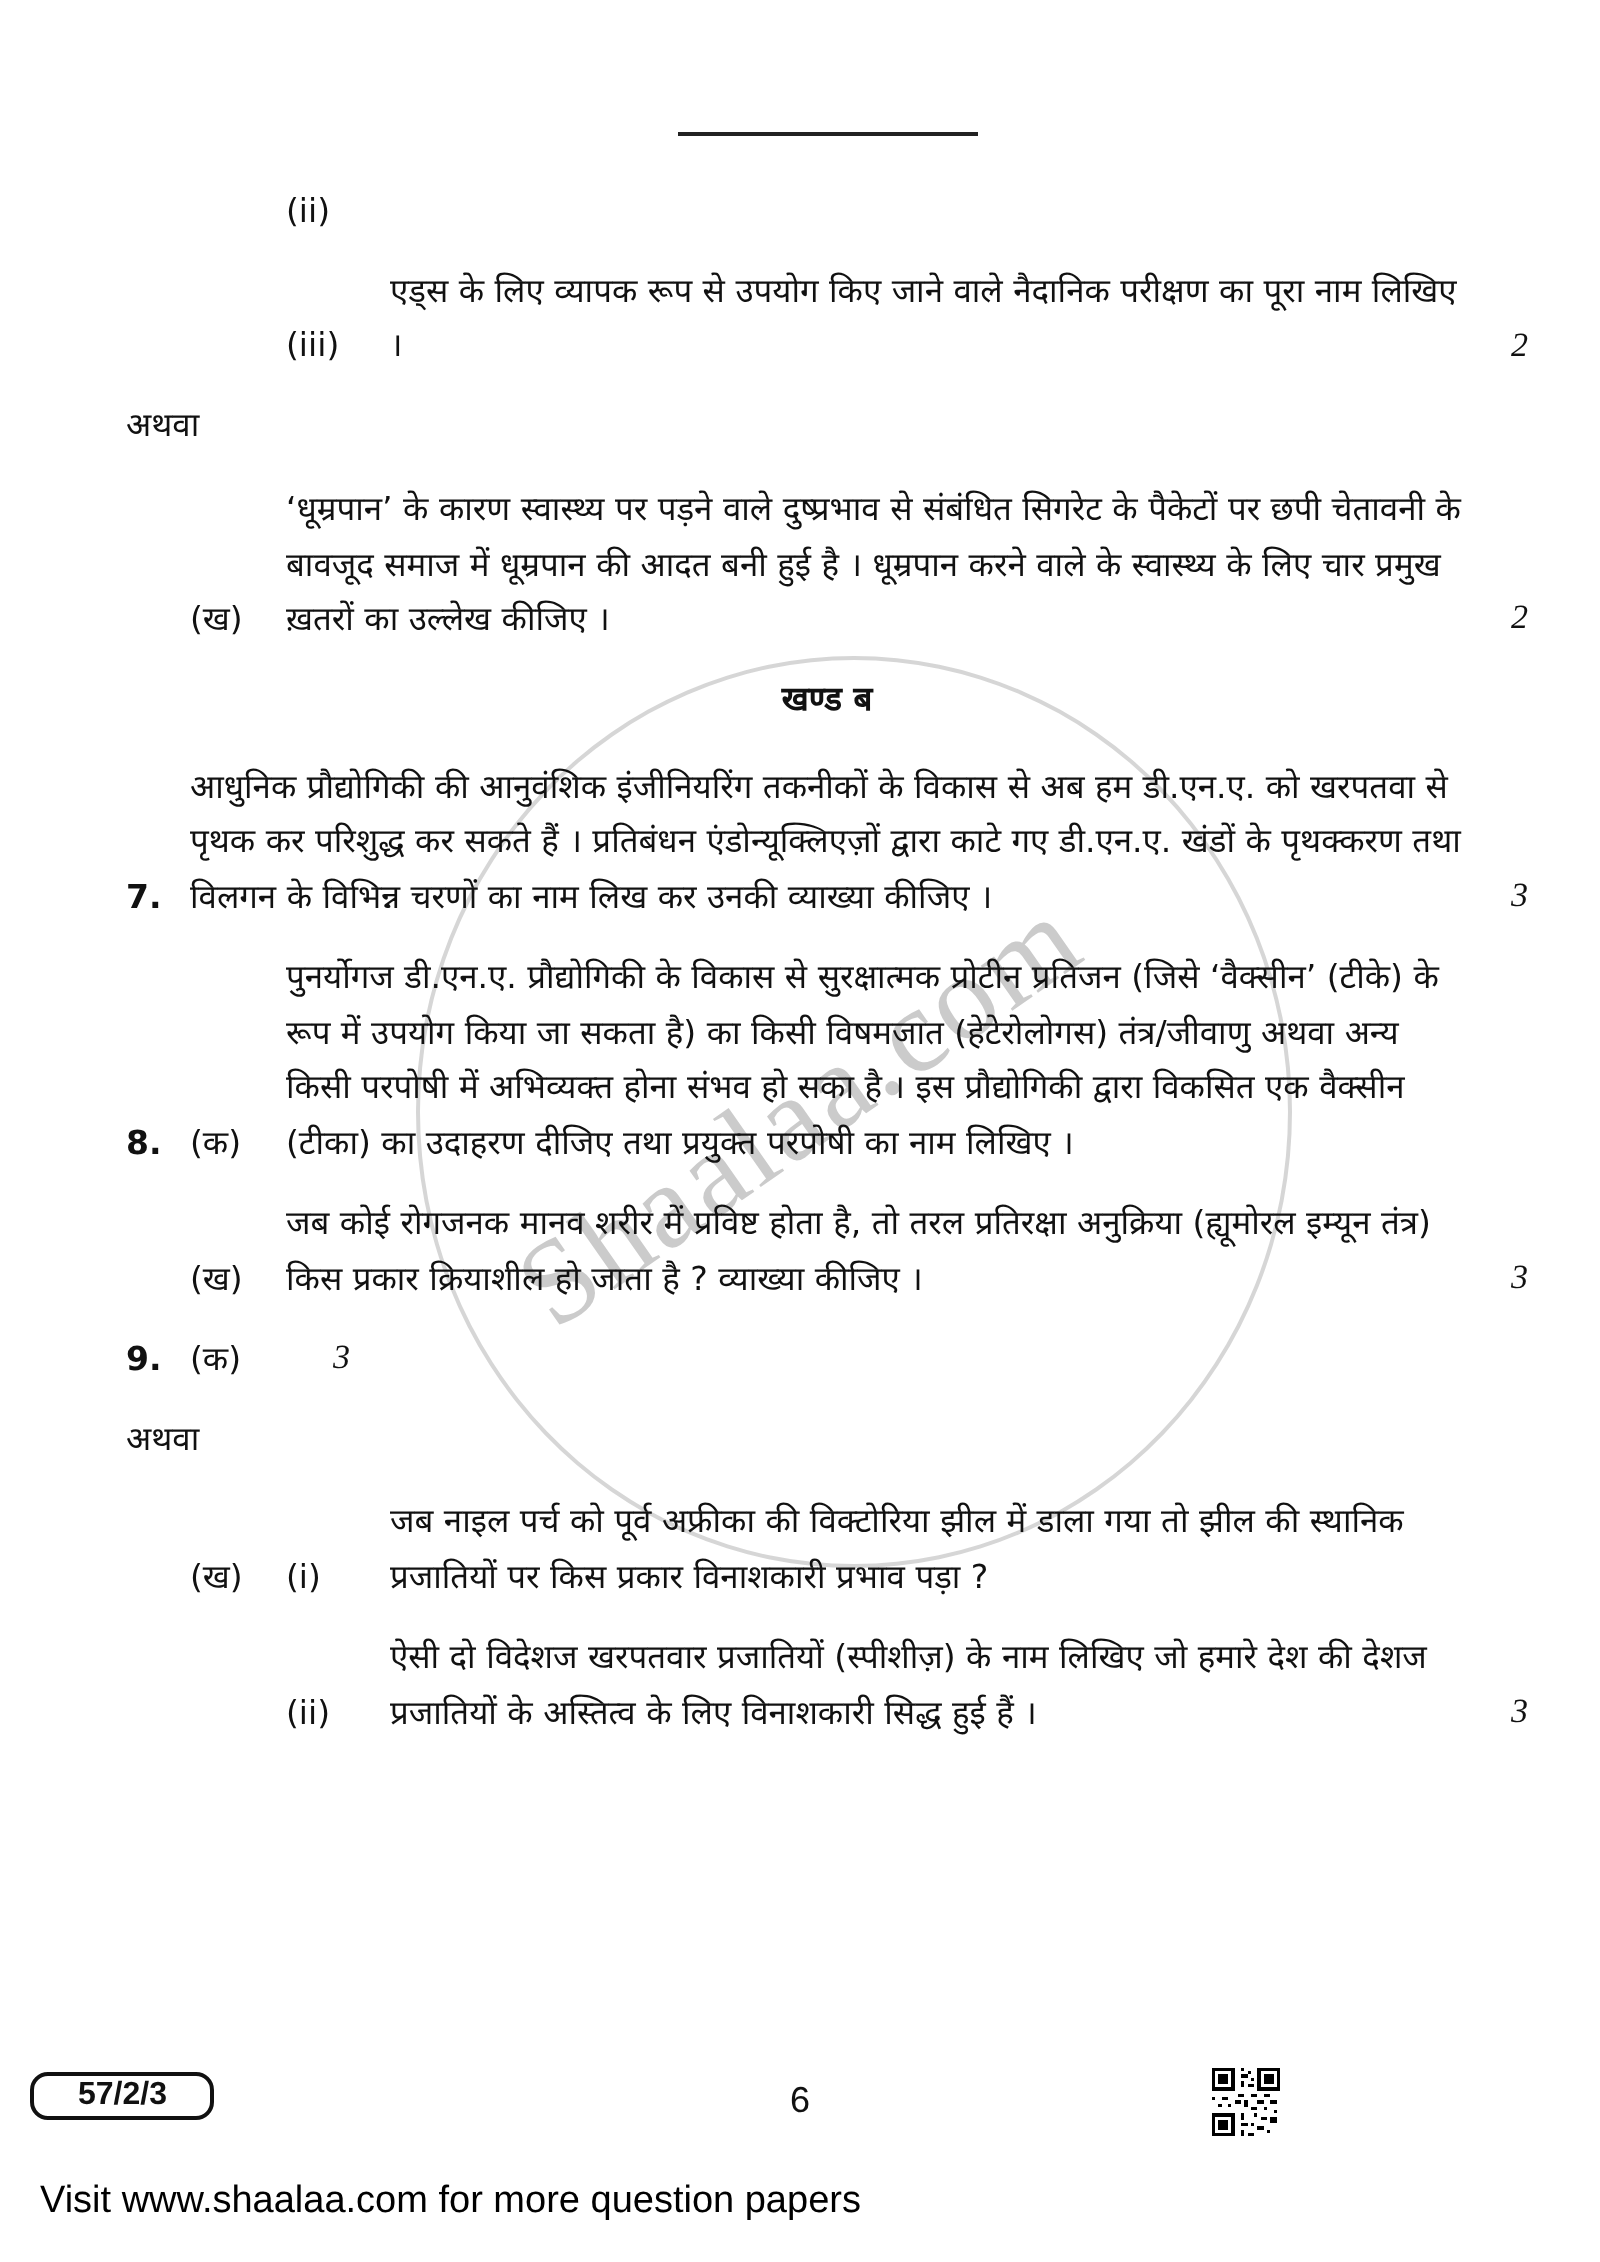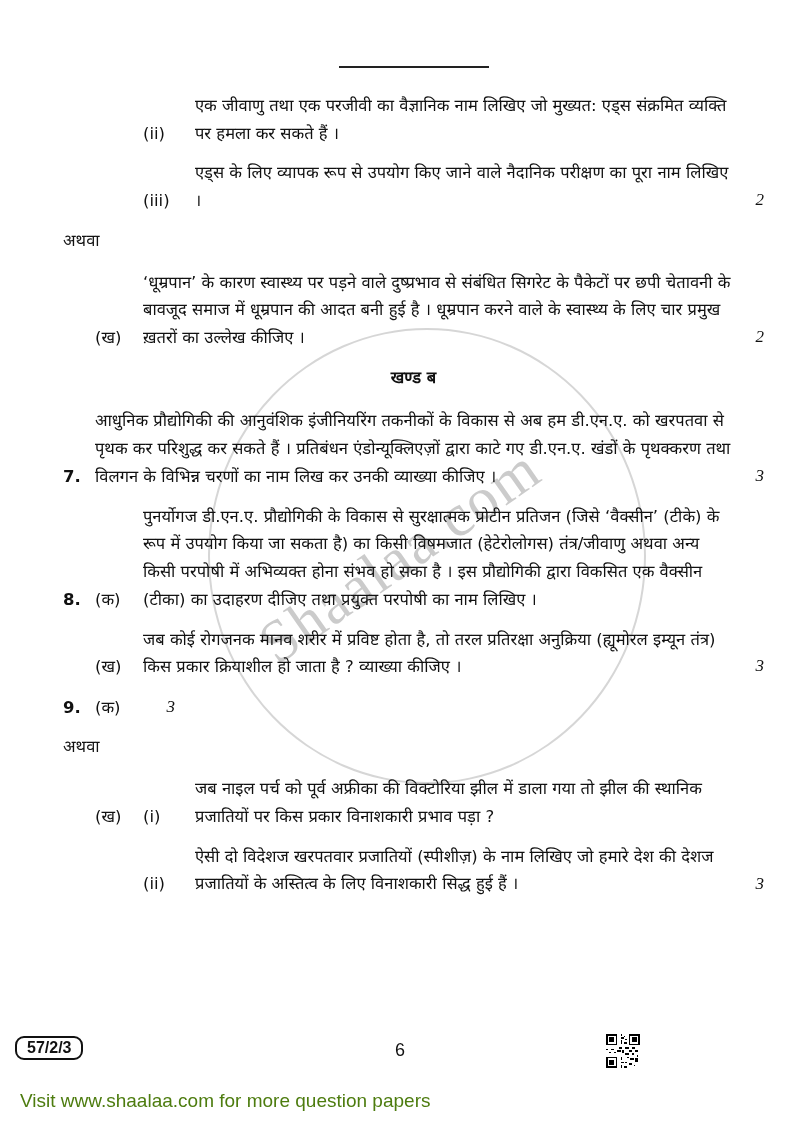--- a/index.html
+++ b/index.html
@@ -43,31 +43,31 @@
     align-self:flex-end;
     font-family:"Liberation Serif",serif;font-style:italic;font-size:17px;
   }
   .center-row{text-align:left;font-weight:400;margin:6px 0 14px 0;}
   .section-row{text-align:center;font-weight:700;margin:10px 0 16px 0;}
   
   .footer-row{position:absolute;left:0;right:0;top:1034px;height:36px;z-index:2;}
   .paper-code{
     position:absolute;left:15px;top:2px;
     border:2px solid #111;border-radius:9px;
-    padding:1px 10px;font-weight:700;font-size:16px;
+    padding:1px 22px;font-weight:700;font-size:16px;
     font-family:"Liberation Sans",sans-serif;
   }
   .page-number{
     position:absolute;left:0;right:0;text-align:center;top:6px;
     font-size:18px;font-family:"Liberation Sans",sans-serif;
   }
   .qr{position:absolute;left:606px;top:0;}
   .visit-line{
     position:absolute;left:20px;top:1090px;z-index:2;
-    font-size:19px;color:#4d7c0f;
+    font-size:19px;color:#000000;
     font-family:"Liberation Sans",sans-serif;
   }
 </style>
 </head>
 <body>
 
 <div class="page">
 
   <div class="watermark">
     <div class="wm-circle"></div>
@@ -75,21 +75,20 @@
   </div>
 
   <div class="content">
 
     <div class="top-rule"></div>
 
     <div class="row">
       <span class="sp-num"></span>
       <span class="sp-lab"></span>
       <span class="col-sub">(ii)</span>
-      <p class="q-text">एक जीवाणु तथा एक परजीवी का वैज्ञानिक नाम लिखिए जो मुख्यत: एड्स संक्रमित व्यक्ति पर हमला कर सकते हैं ।</p>
       <span class="marks"></span>
     </div>
 
     <div class="row">
       <span class="sp-num"></span>
       <span class="sp-lab"></span>
       <span class="col-sub">(iii)</span>
       <p class="q-text">एड्स के लिए व्यापक रूप से उपयोग किए जाने वाले नैदानिक परीक्षण का पूरा नाम लिखिए ।</p>
       <span class="marks">2</span>
     </div>

